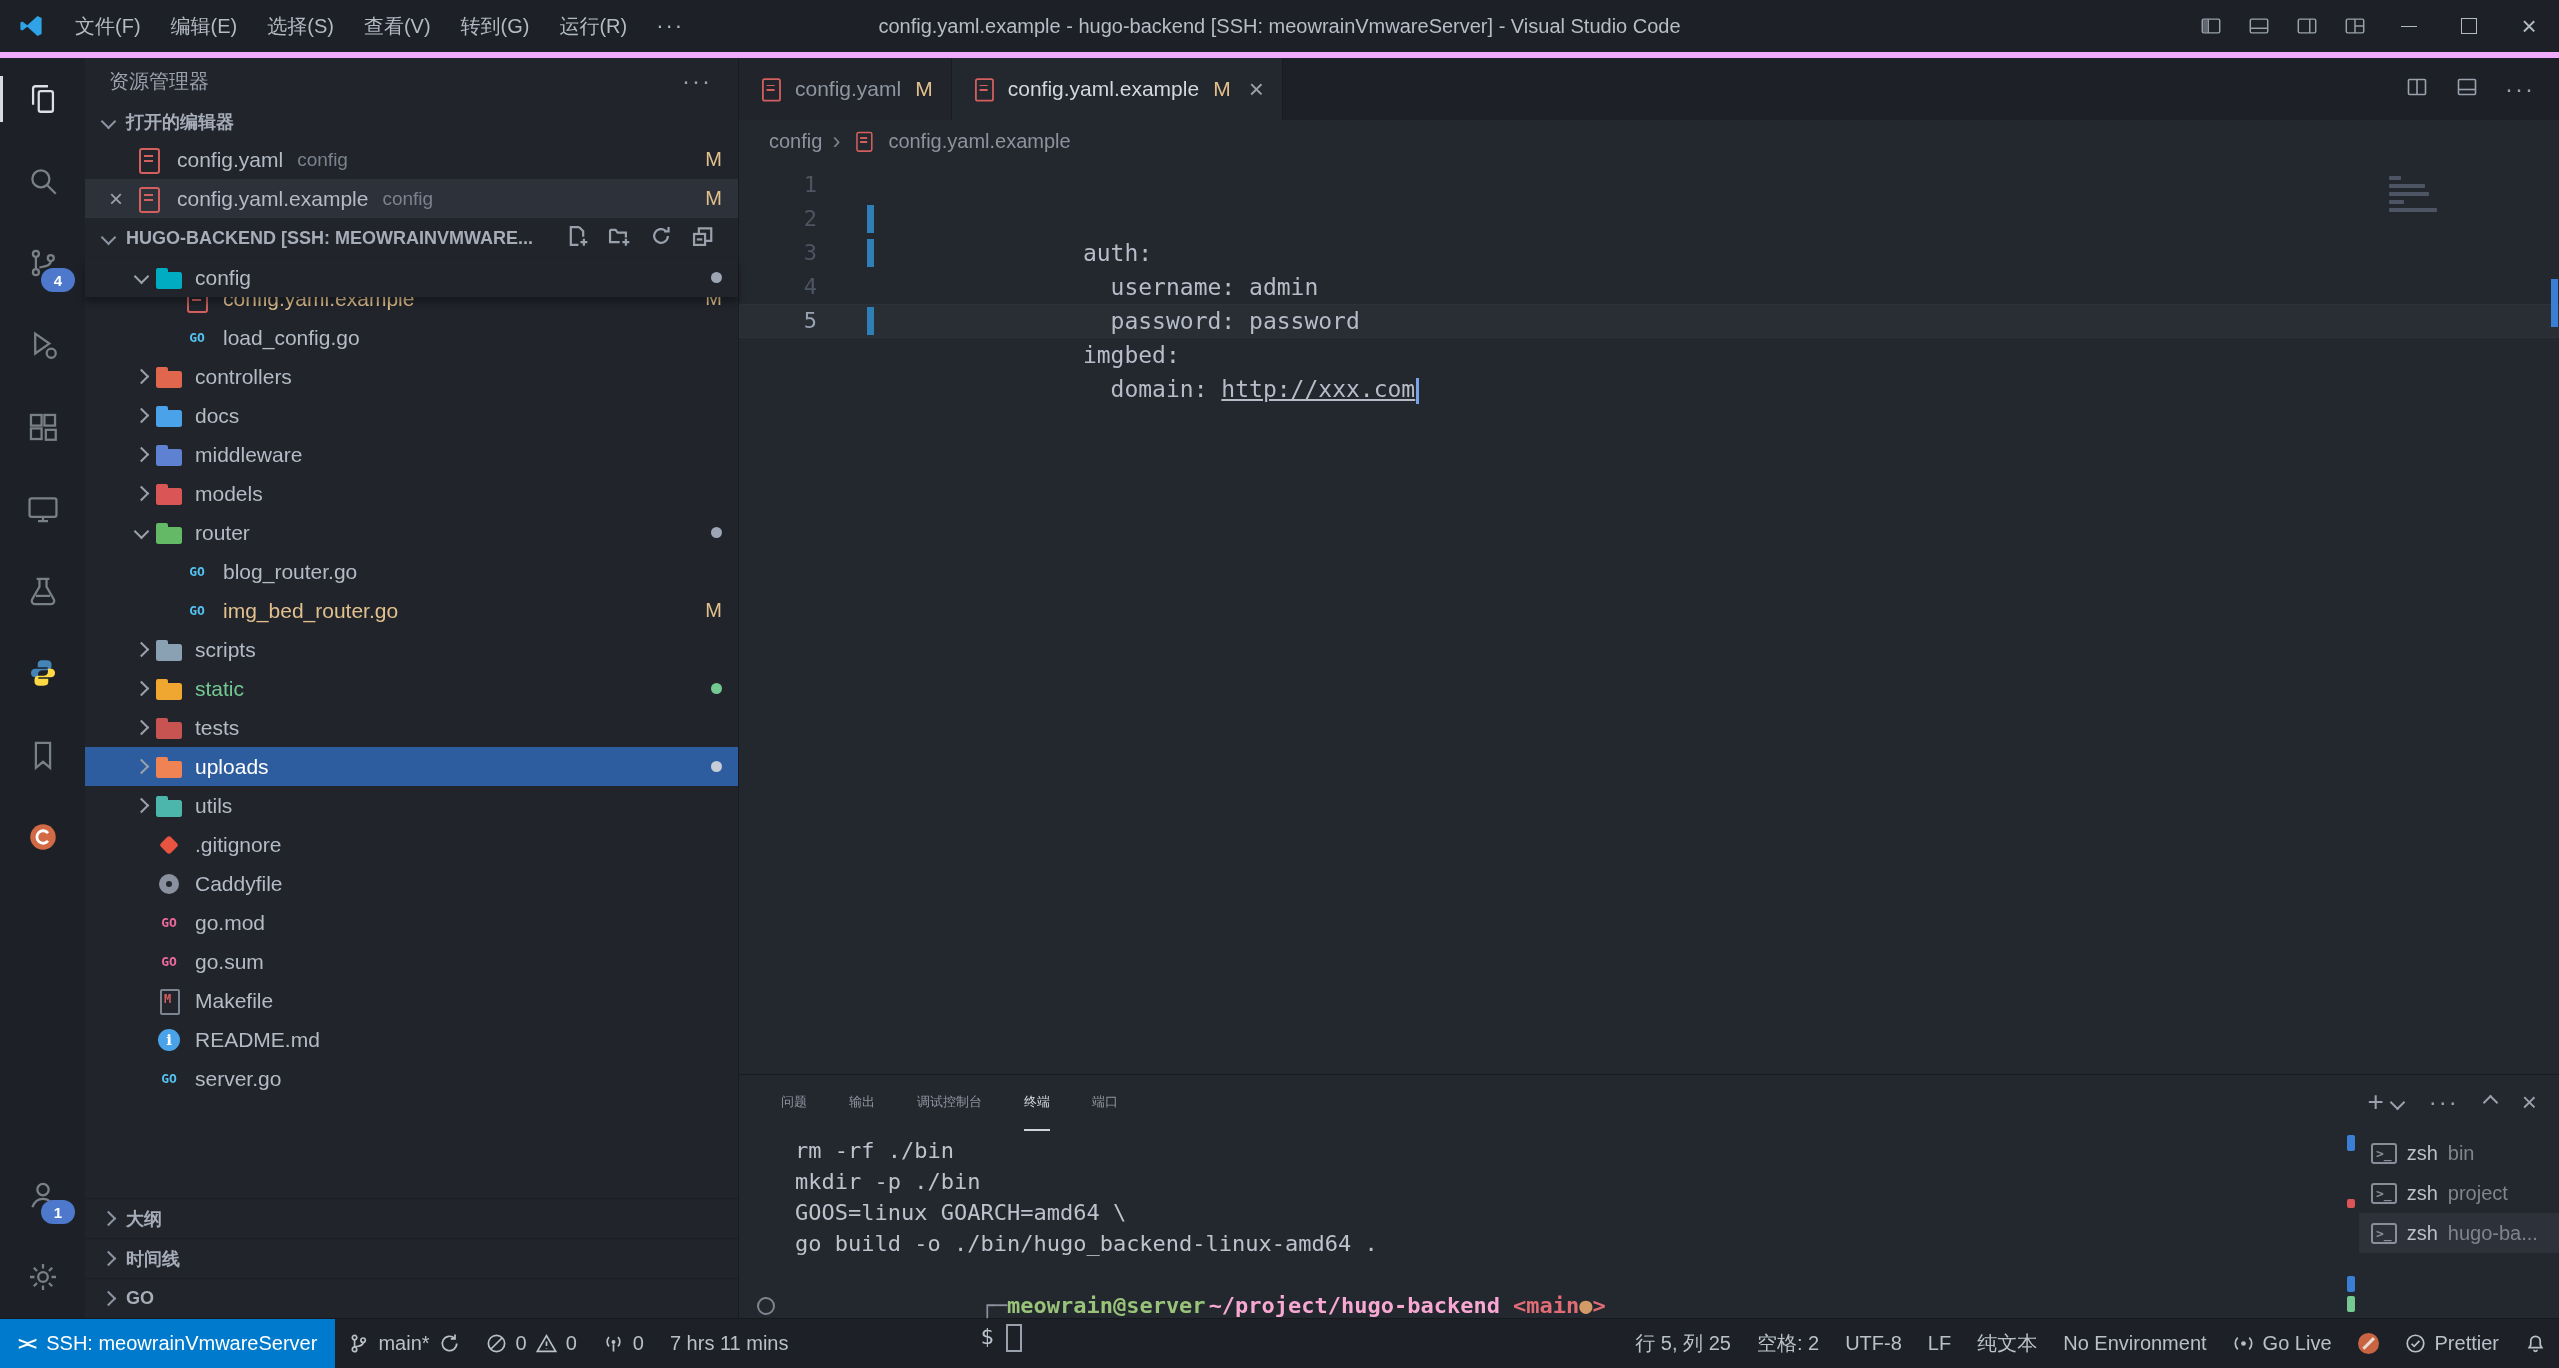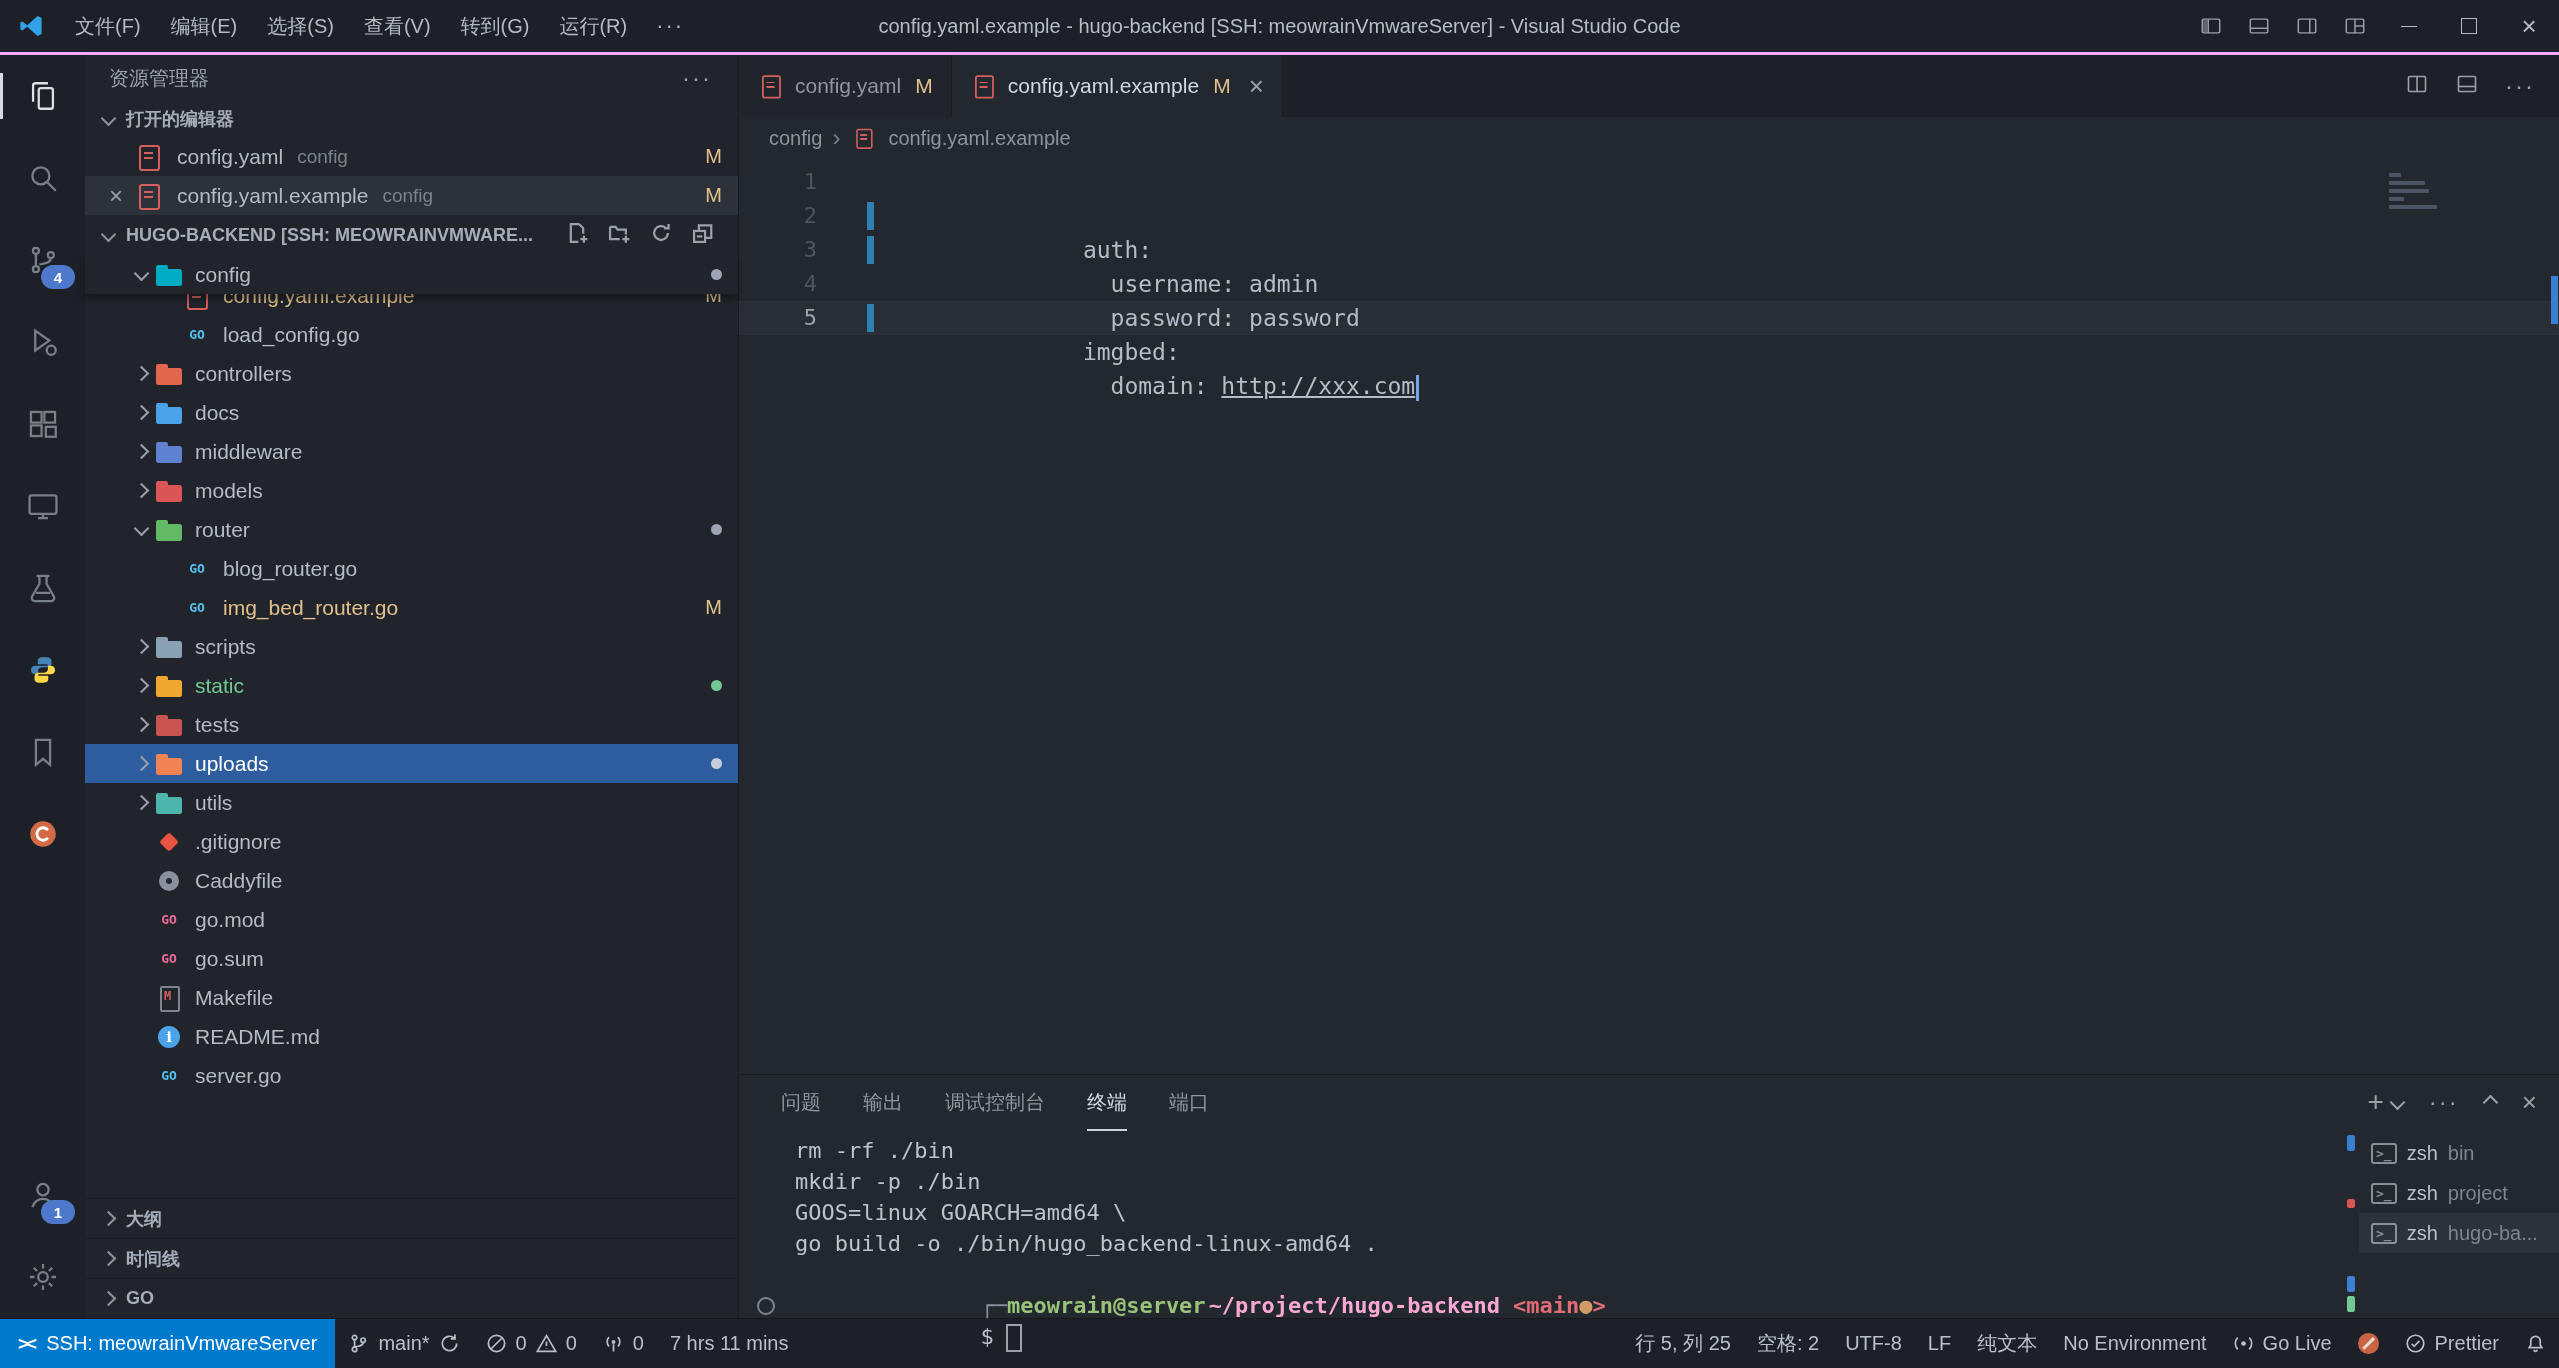--- a/index.html
+++ b/index.html
@@ -1,21 +1,21 @@
 <!DOCTYPE html>
 <html><head>
 <meta charset="utf-8">
 <style>
   html,body{margin:0;padding:0;}
   body{width:2559px;height:1368px;overflow:hidden;background:#23272e;
        font-family:"Liberation Sans",sans-serif;color:#abb2bf;-webkit-font-smoothing:antialiased;}
   .window{width:2559px;height:1368px;display:flex;flex-direction:column;}
 
   
-  .titlebar{height:52px;background:#1d2127;display:flex;align-items:center;position:relative;flex:none;border-bottom:3px solid #f0abfc;}
+  .titlebar{height:52px;background:#1d2127;display:flex;align-items:center;position:relative;flex:none;border-bottom:6px solid #f0abfc;}
   .vs-logo{margin:0 16px 0 18px;display:flex;}
   .menu-item{padding:0 15px;font-size:20px;color:#b3bac4;height:52px;display:flex;align-items:center;cursor:default;}
   .menu-more{padding:0 14px;color:#b3bac4;font-size:22px;letter-spacing:2px;}
   .tb-title{position:absolute;left:50%;transform:translateX(-50%);font-size:20px;color:#b6bdc7;white-space:nowrap;}
   .tb-right{margin-left:auto;display:flex;align-items:center;height:100%;}
   .tb-ic{width:48px;height:52px;display:flex;align-items:center;justify-content:center;color:#9aa1ac;}
   .wc{width:60px;height:52px;display:flex;align-items:center;justify-content:center;color:#b3bac4;}
   .wc-min-shape{width:16px;border-top:1.8px solid #b3bac4;display:inline-block;}
   .wc-max-shape{width:14px;height:14px;border:1.8px solid #b3bac4;display:inline-block;}
   .wc-close-glyph{font-size:26px;line-height:1;}
@@ -111,21 +111,21 @@
   .code-line.current{background:rgba(153,170,204,0.05);outline:1px solid #2c323c;outline-offset:-1px;}
   .code-link{text-decoration:underline;color:#b6bdc9;}
   .cursor{display:inline-block;width:2.5px;height:26px;background:#7aa2e8;vertical-align:middle;margin-left:1px;}
   .minimap{position:absolute;top:14px;right:100px;width:70px;}
   .mm-bar{height:4px;border-radius:1px;background:#4d5564;margin-bottom:4px;}
   .ov-tick{position:absolute;right:1px;top:117px;width:7px;height:48px;background:#3b7fd4;}
 
   
   .panel{height:243px;border-top:1px solid #181b20;display:flex;flex-direction:column;flex:none;background:#23272e;}
   .panel-header{height:54px;display:flex;align-items:center;padding:0 22px 0 42px;flex:none;}
-  .panel-tab{margin-right:42px;font-size:20px;color:#8f96a1;height:100%;display:flex;align-items:center;border-bottom:2px solid transparent;}
+  .panel-tab{margin-right:42px;font-size:13px;color:#8f96a1;height:100%;display:flex;align-items:center;border-bottom:2px solid transparent;}
   .panel-tab.active{color:#d3d8e0;border-bottom-color:#cfd4dc;}
   .panel-actions{margin-left:auto;display:flex;gap:26px;color:#9aa1ac;align-items:center;}
   .pa-plus{font-size:28px;line-height:1;}
   .pa-group{display:flex;align-items:center;gap:8px;}
   .pa-close{font-size:26px;line-height:1;}
   .panel-body{flex:1;display:flex;min-height:0;}
   .term-out{flex:1;font-family:"DejaVu Sans Mono",monospace;font-size:22px;color:#bcc3cd;padding:6px 0 0 56px;min-width:0;}
   .t-line{height:31px;line-height:31px;white-space:pre;position:relative;}
   .p-pre{color:#8a919e;}
   .p-user{color:#98c379;font-weight:bold;}

